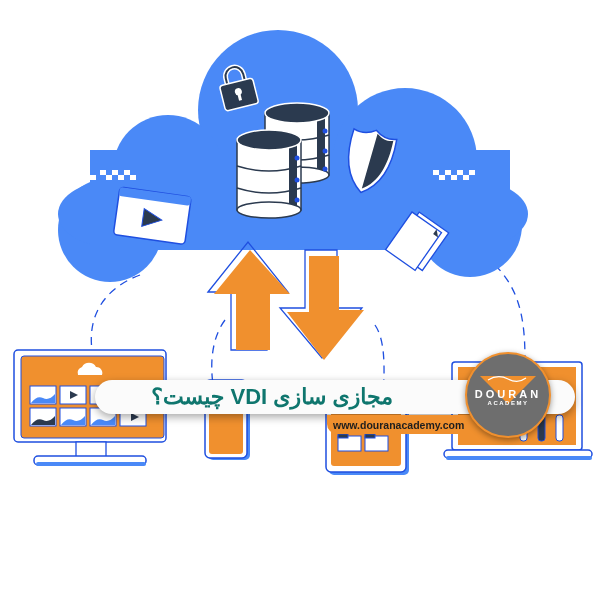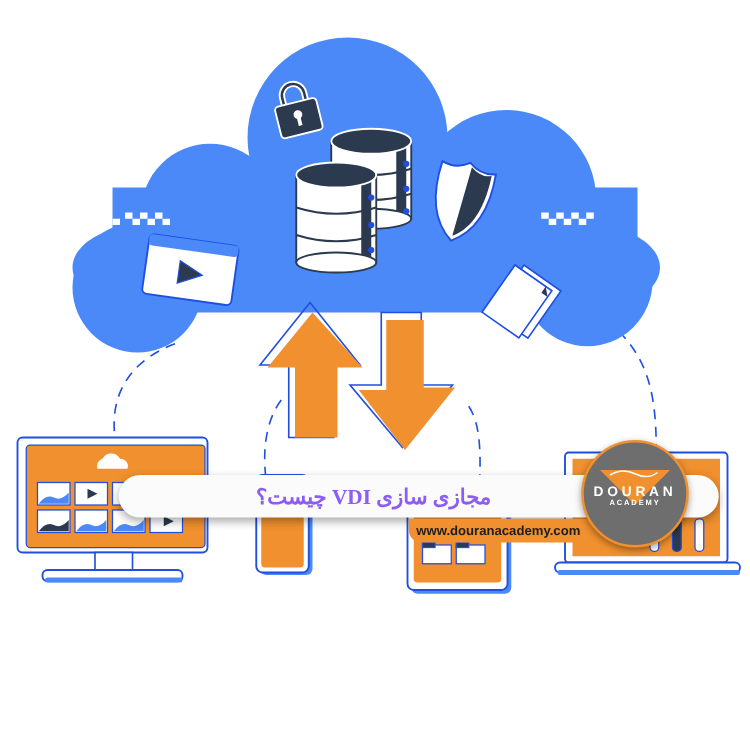--- a/index.html
+++ b/index.html
@@ -6,22 +6,22 @@
   body{width:600px;height:600px;position:relative;overflow:hidden;font-family:"DejaVu Sans",sans-serif;}
   .abs{position:absolute;}
   svg{display:block;}
   .banner{
     position:absolute;left:95px;top:380px;width:480px;height:34px;
     background:#fbfbfb;border-radius:17px;
     box-shadow:0 3px 8px rgba(0,0,0,0.35);
     display:flex;align-items:center;justify-content:flex-start;
   }
   .banner-title{
-    margin-left:58px;font-family:Liberation Serif, serif;font-weight:bold;
-    font-size:17px;color:#8b5cf6;direction:rtl;unicode-bidi:embed;
+    margin-left:58px;font-family:Liberation Sans, sans-serif;font-weight:bold;
+    font-size:22px;color:#0f766e;direction:rtl;unicode-bidi:embed;
     width:240px;text-align:right;white-space:nowrap;
   }
   .url-pill{
     position:absolute;left:327px;top:415px;width:150px;height:19px;
     background:#f0902e;border-radius:0 0 10px 10px;
     font-family:Liberation Sans, sans-serif;font-weight:bold;font-size:10.5px;
     color:#1e1e1e;display:flex;align-items:center;padding-left:6px;box-sizing:border-box;
   }
   .logo{
     position:absolute;left:465px;top:352px;width:86px;height:86px;border-radius:50%;

